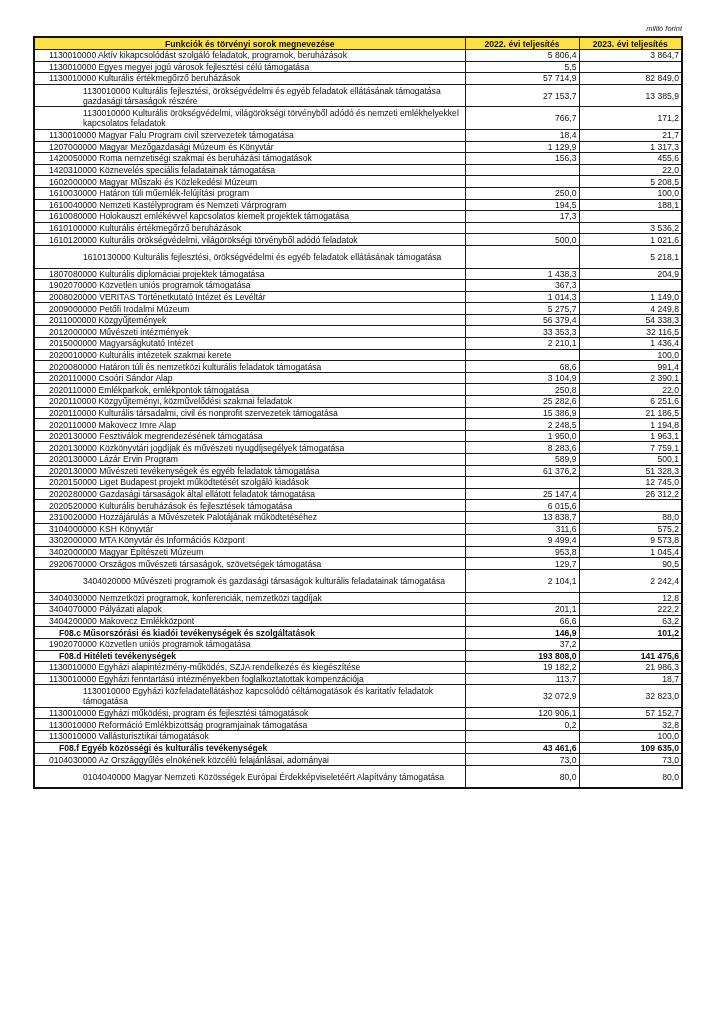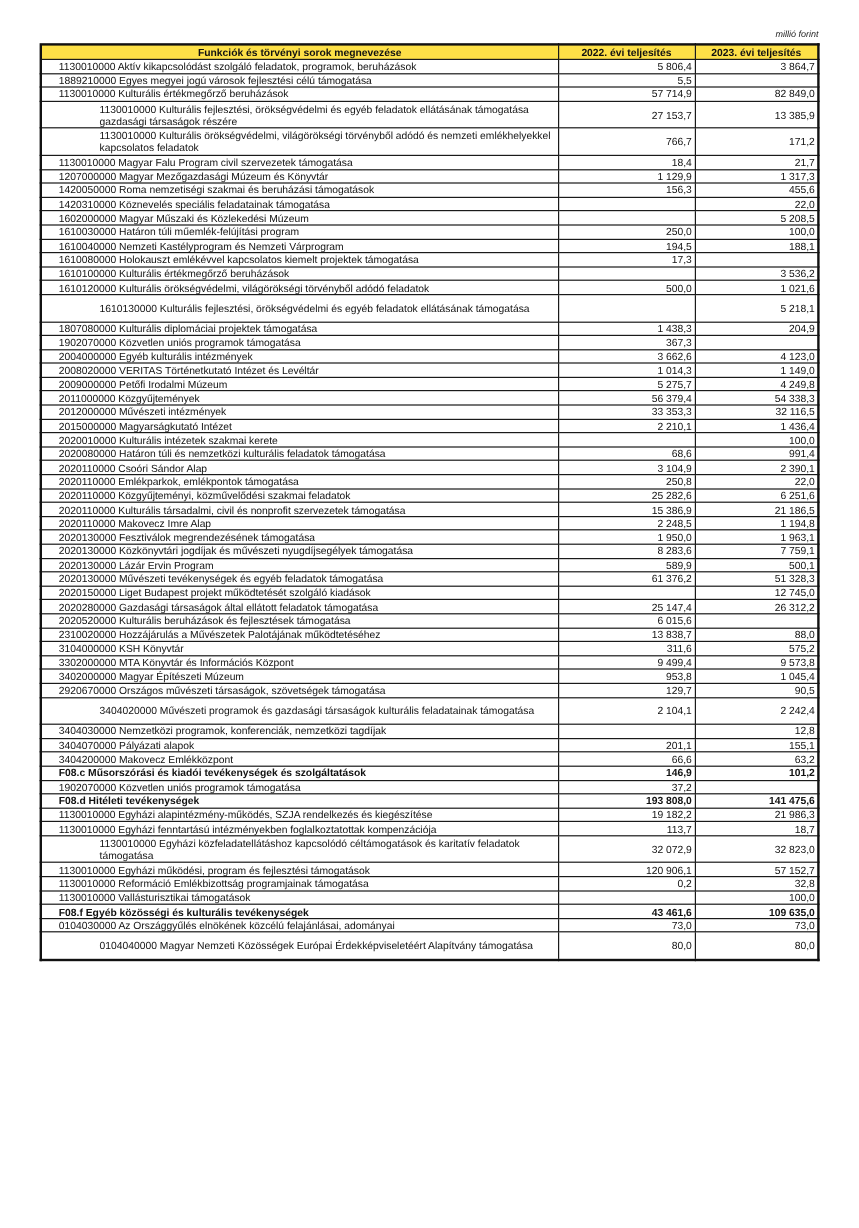--- a/index.html
+++ b/index.html
@@ -9,21 +9,21 @@
   table.main { position: absolute; left: 33px; top: 36px; width: 648px;
                border-collapse: collapse; table-layout: fixed; font-size: 8.6px; }
   table.main col.c1 { width: 431px; }
   table.main col.c2 { width: 114px; }
   table.main col.c3 { width: 103px; }
   table.main th, table.main td { border: 1px solid #1a1a1a; padding: 0 2px 0 14px;
                line-height: 10px; height: 10.6px; vertical-align: middle; white-space: normal; }
   table.main th { background: #fde047; font-weight: bold; text-align: center; padding: 0 2px; height: 11px; }
   table.main td.num { text-align: right; padding: 0 2px 0 2px; }
   table.main tr.tall td { height: 21.6px; padding-left: 48px; }
-  table.main tr.bold td { font-weight: bold; padding-left: 14px; }
+  table.main tr.bold td { font-weight: bold; padding-left: 24px; }
   table.main tr.bold td.num { padding-left: 2px; }
   table.main tr.header-row th:first-child { border-left: 2px solid #111; }
   table.main { border: 2px solid #111; }
 </style>
 </head>
 <body>
 
 <div class="unit">millió forint</div>
 
 <table class="main">
@@ -39,21 +39,21 @@
       <th>2023. évi teljesítés</th>
     </tr>
   </thead>
   <tbody id="tbody">
       <tr>
         <td>1130010000 Aktív kikapcsolódást szolgáló feladatok, programok, beruházások</td>
         <td class="num">5 806,4</td>
         <td class="num">3 864,7</td>
       </tr>
       <tr>
-        <td>1889210000 Egyes megyei jogú városok fejlesztési célú támogatása</td>
+        <td>1130010000 Egyes megyei jogú városok fejlesztési célú támogatása</td>
         <td class="num">5,5</td>
         <td class="num"></td>
       </tr>
       <tr>
         <td>1130010000 Kulturális értékmegőrző beruházások</td>
         <td class="num">57 714,9</td>
         <td class="num">82 849,0</td>
       </tr>
       <tr class="tall">
         <td>1130010000 Kulturális fejlesztési, örökségvédelmi és egyéb feladatok ellátásának támogatása gazdasági társaságok részére</td>
@@ -124,25 +124,20 @@
         <td>1807080000 Kulturális diplomáciai projektek támogatása</td>
         <td class="num">1 438,3</td>
         <td class="num">204,9</td>
       </tr>
       <tr>
         <td>1902070000 Közvetlen uniós programok támogatása</td>
         <td class="num">367,3</td>
         <td class="num"></td>
       </tr>
       <tr>
-        <td>2004000000 Egyéb kulturális intézmények</td>
-        <td class="num">3 662,6</td>
-        <td class="num">4 123,0</td>
-      </tr>
-      <tr>
         <td>2008020000 VERITAS Történetkutató Intézet és Levéltár</td>
         <td class="num">1 014,3</td>
         <td class="num">1 149,0</td>
       </tr>
       <tr>
         <td>2009000000 Petőfi Irodalmi Múzeum</td>
         <td class="num">5 275,7</td>
         <td class="num">4 249,8</td>
       </tr>
       <tr>
@@ -261,21 +256,21 @@
         <td class="num">2 242,4</td>
       </tr>
       <tr>
         <td>3404030000 Nemzetközi programok, konferenciák, nemzetközi tagdíjak</td>
         <td class="num"></td>
         <td class="num">12,8</td>
       </tr>
       <tr>
         <td>3404070000 Pályázati alapok</td>
         <td class="num">201,1</td>
-        <td class="num">155,1</td>
+        <td class="num">222,2</td>
       </tr>
       <tr>
         <td>3404200000 Makovecz Emlékközpont</td>
         <td class="num">66,6</td>
         <td class="num">63,2</td>
       </tr>
       <tr class="bold">
         <td>F08.c Műsorszórási és kiadói tevékenységek és szolgáltatások</td>
         <td class="num">146,9</td>
         <td class="num">101,2</td>

